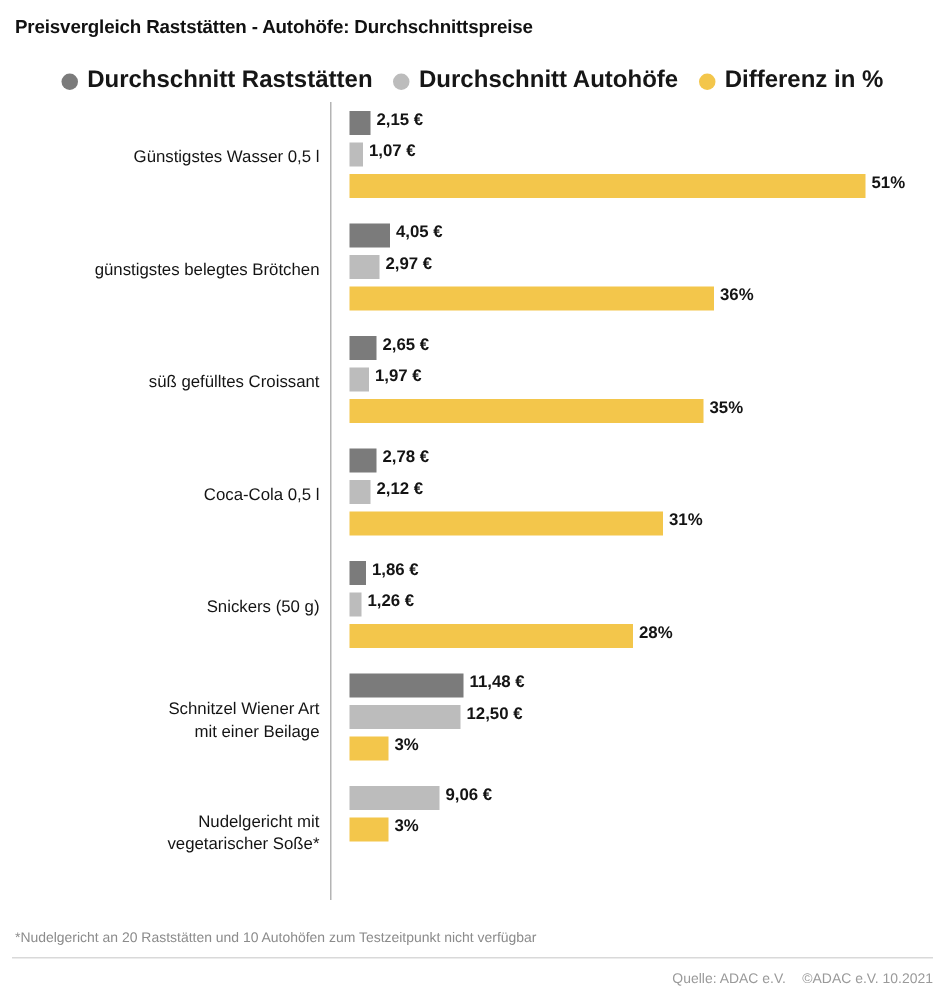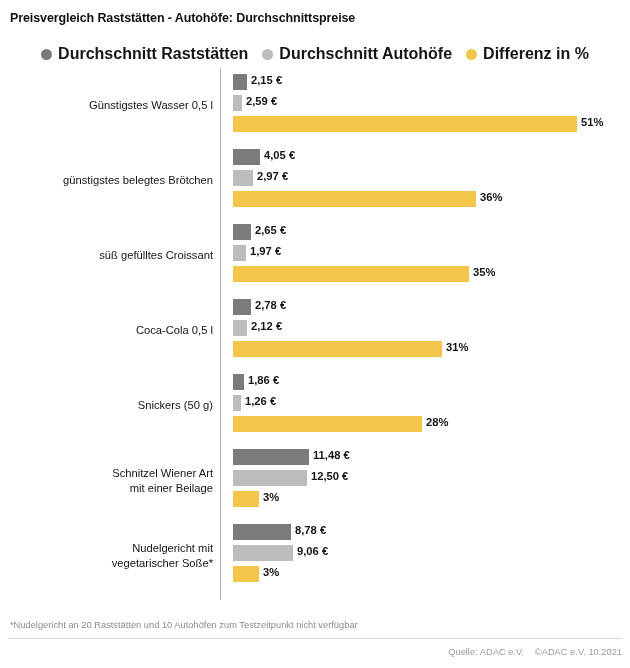--- a/index.html
+++ b/index.html
@@ -199,21 +199,21 @@
       <div class="group-label">
         <span class="ln">Günstigstes Wasser 0,5 l</span>
       </div>
       <div class="bars">
         <div class="barrow">
           <span class="bar s0" style="width:14px"></span>
           <span class="bar-value">2,15 €</span>
         </div>
         <div class="barrow">
           <span class="bar s1" style="width:9px"></span>
-          <span class="bar-value">2,59 €</span>
+          <span class="bar-value">1,07 €</span>
         </div>
         <div class="barrow">
           <span class="bar s2" style="width:344px"></span>
           <span class="bar-value">51%</span>
         </div>
       </div>
     </div>
 
     <div class="group" style="top:75px">
       <div class="group-label">
@@ -315,24 +315,20 @@
         </div>
       </div>
     </div>
 
     <div class="group" style="top:450px">
       <div class="group-label">
         <span class="ln">Nudelgericht mit</span>
         <span class="ln">vegetarischer Soße*</span>
       </div>
       <div class="bars">
-        <div class="barrow">
-          <span class="bar s0" style="width:58px"></span>
-          <span class="bar-value">8,78 €</span>
-        </div>
         <div class="barrow">
           <span class="bar s1" style="width:60px"></span>
           <span class="bar-value">9,06 €</span>
         </div>
         <div class="barrow">
           <span class="bar s2" style="width:26px"></span>
           <span class="bar-value">3%</span>
         </div>
       </div>
     </div>

